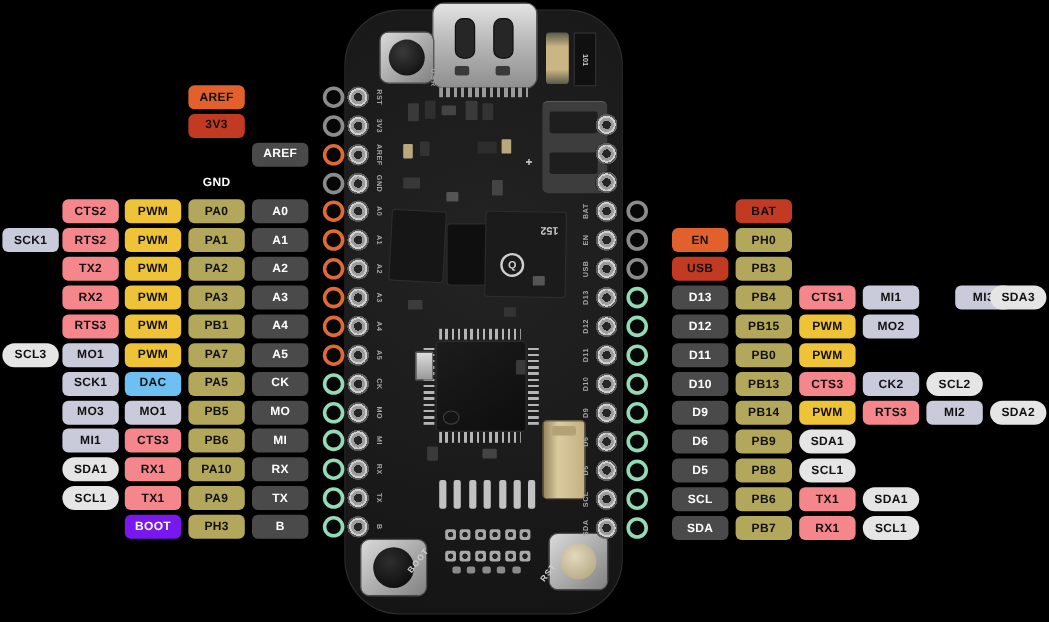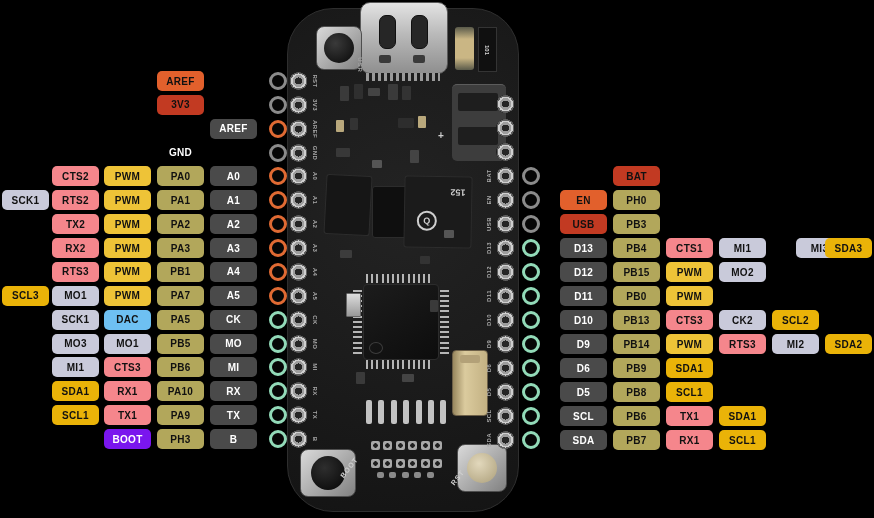--- a/index.html
+++ b/index.html
@@ -10,21 +10,21 @@
          display:flex;align-items:center;justify-content:center;
          font-size:10px;font-weight:bold;letter-spacing:.3px;color:#111;}
   .k-orange{background:#e2602c;}
   .k-red{background:#c23a22;}
   .k-dark{background:#4a4a4a;color:#fff;}
   .k-pink{background:#f5868c;}
   .k-yellow{background:#eec337;}
   .k-olive{background:#b2a75b;}
   .k-lav{background:#c9cada;}
   .k-blue{background:#6ec0f2;}
-  .k-green{background:#eab308;}
+  .k-green{background:#e5e5e5;border-radius:10px;}
   .k-purple{background:#7a16ee;color:#fff;}
   .k-gnd{background:transparent;color:#fff;}
   
   .hole{position:absolute;box-sizing:border-box;width:18px;height:18px;border-radius:50%;
         background:#060606;border:3.5px solid #888;}
   
   #board{position:absolute;left:287px;top:8px;width:230px;height:502px;border-radius:46px;
          background:radial-gradient(circle at 50% 40%,#232323 0%,#1b1b1b 55%,#141414 100%);
          border:1px solid #2e2e2e;}
   .cast{position:absolute;width:19px;height:18px;border-radius:50%;

